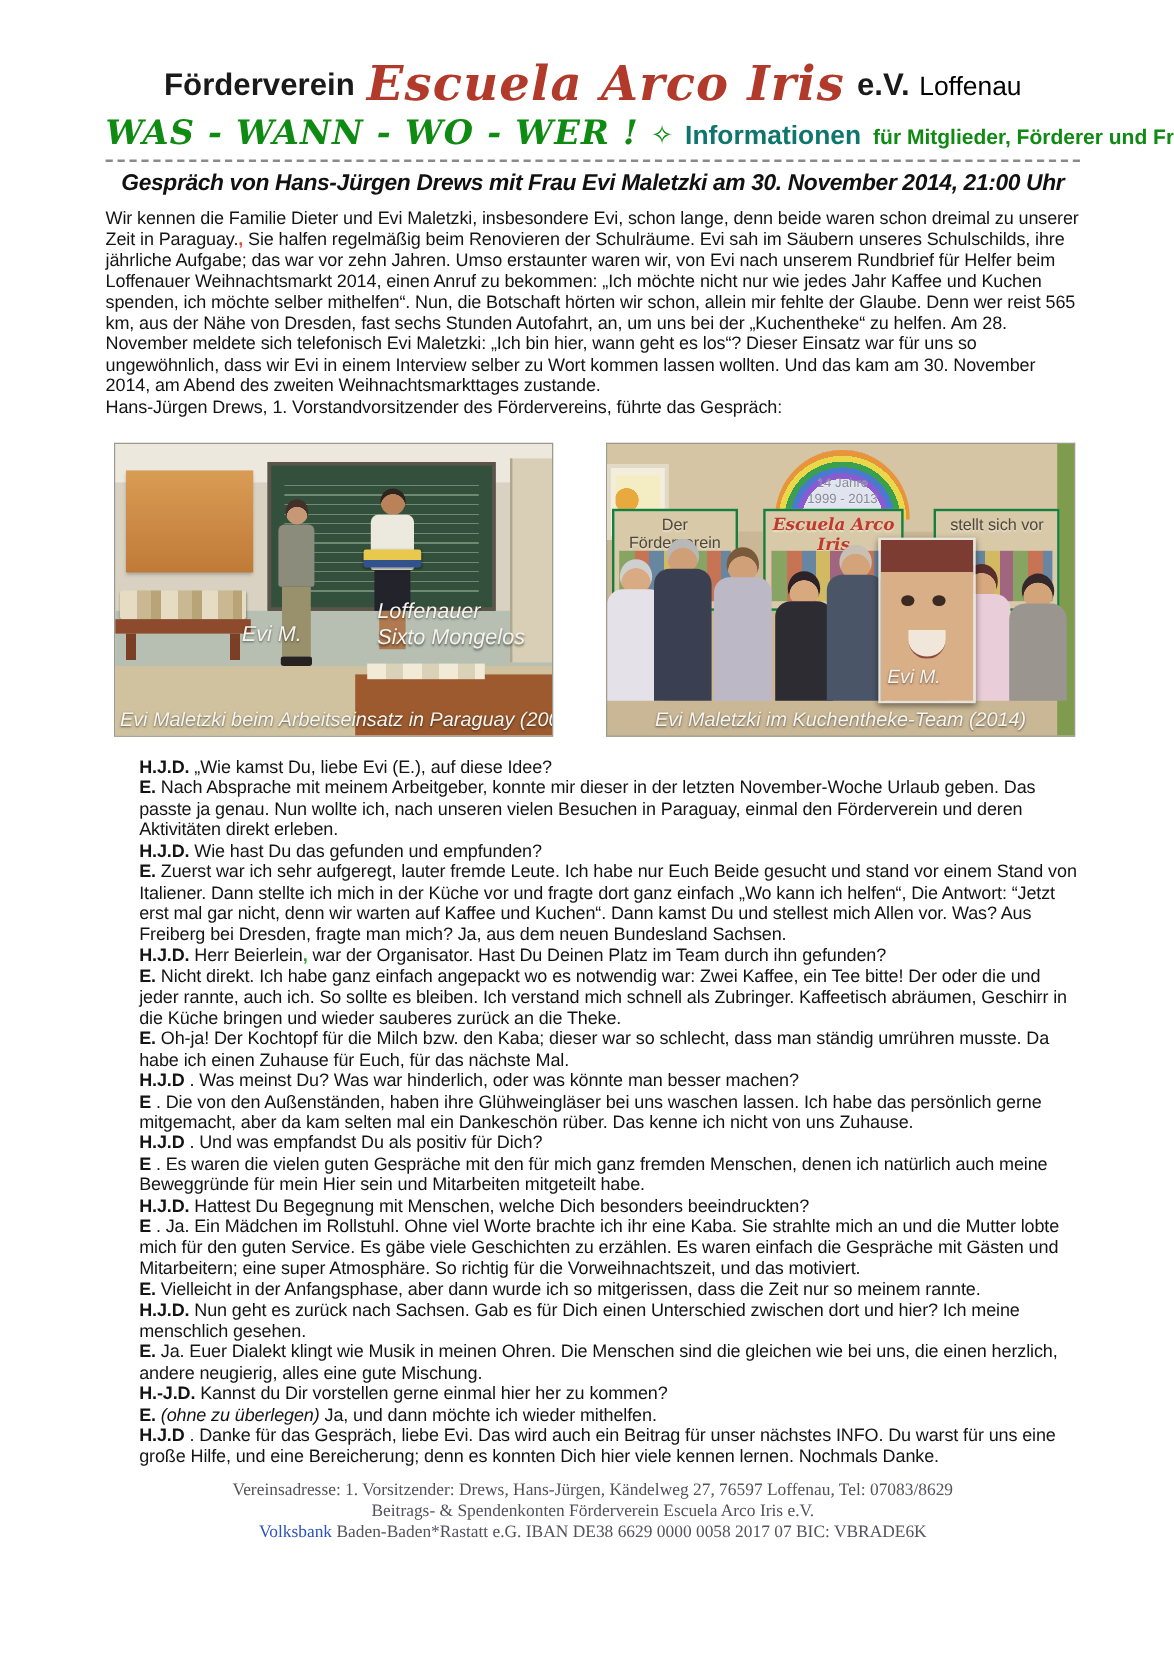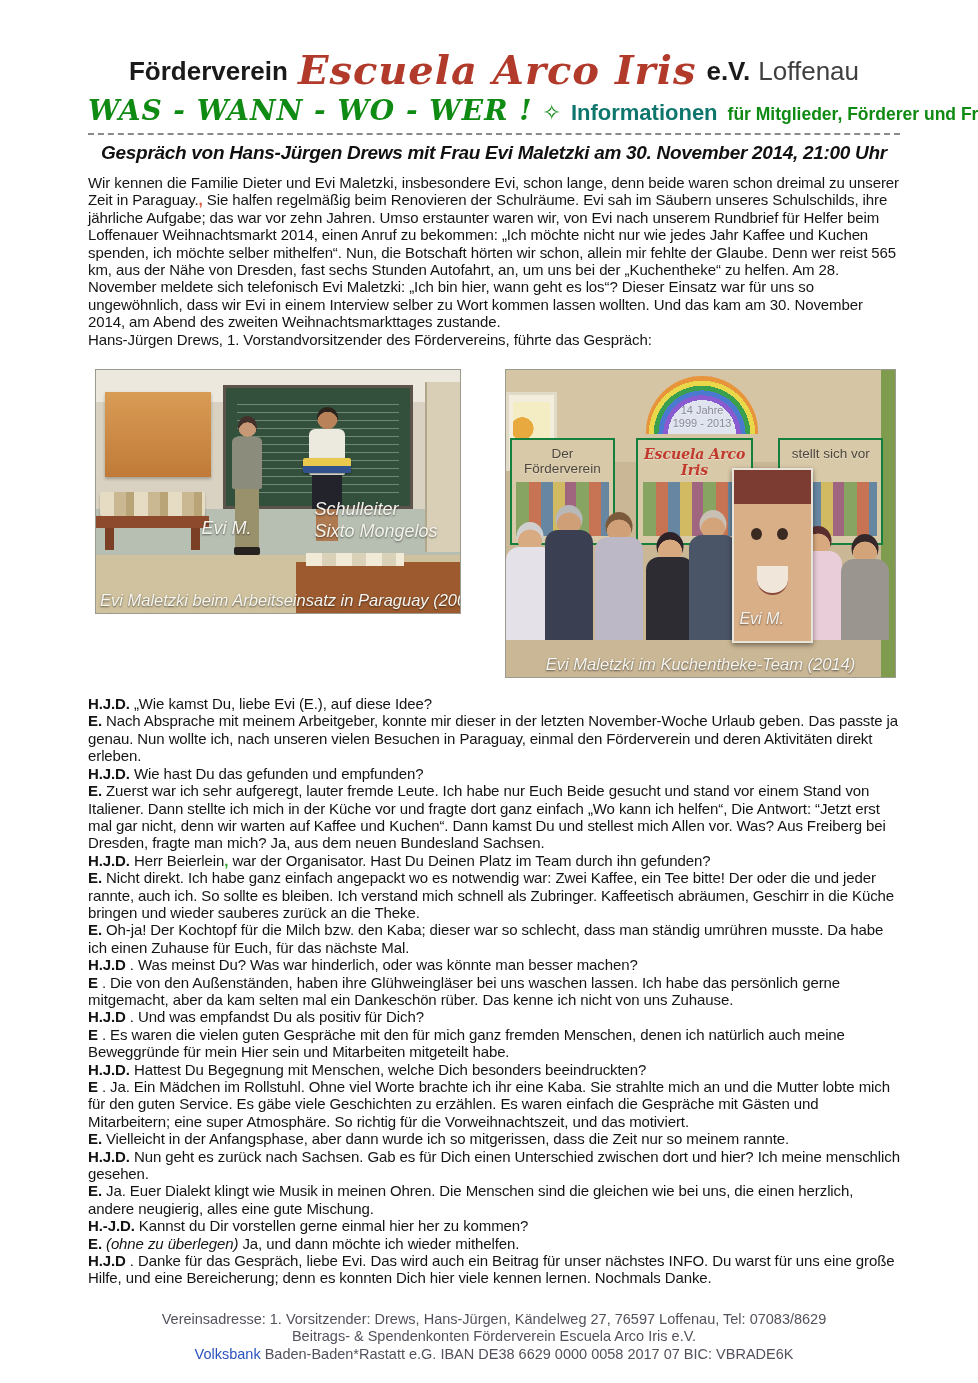--- a/index.html
+++ b/index.html
@@ -4,37 +4,37 @@
 <style>
   html,body{margin:0;padding:0;background:#ffffff;}
   body{width:978px;height:1383px;overflow:hidden;font-family:"Liberation Sans",sans-serif;color:#141414;}
   .page{padding:50px 88px 0 88px;width:812px;}
 
   
   .hdr-line1{text-align:center;white-space:nowrap;line-height:1;}
   .org-prefix{font-size:26px;font-weight:bold;color:#1a1a1a;vertical-align:4px;}
   .org-name{font-family:"DejaVu Serif",serif;font-style:italic;font-weight:bold;font-size:40px;color:#b23a2b;margin:0 10px;letter-spacing:1px;}
   .org-suffix{font-size:26px;font-weight:bold;color:#1a1a1a;vertical-align:4px;margin-right:8px;}
-  .org-loc{font-size:26px;color:#404040;vertical-align:4px;}
+  .org-loc{font-size:22px;color:#000000;vertical-align:4px;}
   .hdr-line2{margin-top:4px;white-space:nowrap;display:flex;align-items:baseline;}
   .slogan{font-family:"DejaVu Serif",serif;font-style:italic;font-weight:bold;font-size:28px;color:#0f8a12;letter-spacing:1px;}
   .slogan-star{color:#0f8a12;font-size:22px;margin:0 10px;}
   .info-word{font-weight:bold;font-size:22px;color:#0f766e;margin-right:10px;}
   .info-aud{font-weight:bold;font-size:17.5px;color:#0f8a12;}
   .rule{border:0;border-top:2px dashed #8a8a8a;margin:6px 0 7px 0;}
   .doc-title{font-size:19px;font-weight:bold;font-style:italic;text-align:center;color:#111111;letter-spacing:-0.3px;margin:2px 0 10px 0;}
 
   
   p{margin:0;}
   .body-text{font-size:15px;line-height:17.4px;letter-spacing:-0.1px;}
   .red-mark{color:#d9503c;font-weight:bold;}
   .green-mark{color:#2ea82e;font-weight:bold;}
   .pfx{font-weight:bold;margin-right:4px;}
   .ital{font-style:italic;}
-  .interview{margin-top:17px;}
+  .interview{margin-top:17px;margin-left:28px;}
 
   
   .photos{display:flex;gap:44px;margin:21px 0 0 7px;}
   .photo{position:relative;overflow:hidden;border:1px solid #9a9a90;box-sizing:border-box;}
   .photo .plabel{position:absolute;color:#f4f3ee;font-style:italic;font-size:18px;text-shadow:0 1px 2px rgba(0,0,0,.55);white-space:nowrap;}
   .photo .pcaption{position:absolute;bottom:3px;color:#f6f5f0;font-style:italic;font-size:16.5px;text-shadow:0 1px 2px rgba(0,0,0,.6);white-space:nowrap;}
 
   
   .photo-left{width:366px;height:245px;background:#d9d2c2;}
   .lp-top{position:absolute;left:0;top:0;width:100%;height:13%;background:#ece8de;}
@@ -61,21 +61,21 @@
   .fig-evi .fig-legs{width:24px;height:58px;margin:0 auto;background:#99906c;}
   .fig-evi .fig-feet{width:26px;height:8px;margin:0 auto;background:#26221f;border-radius:2px;}
   .fig-sixto{left:56%;top:15%;width:15%;}
   .fig-sixto .fig-head{width:21px;height:22px;background:radial-gradient(circle at 50% 68%,#b98258 55%,#2e241e 57%);}
   .fig-sixto .fig-torso{width:36px;height:46px;margin:0 auto;background:#eceade;border-radius:6px 6px 2px 2px;position:relative;}
   .fig-sixto .fig-box{position:absolute;left:-6px;bottom:2px;width:48px;height:15px;background:linear-gradient(180deg,#e8c94e 55%,#32528e 55%);border-radius:2px;box-shadow:0 1px 2px rgba(0,0,0,.4);}
   .fig-sixto .fig-legs{width:30px;height:34px;margin:0 auto;background:#23232c;}
   .fig-sixto .fig-shin{width:22px;height:32px;margin:0 auto;background:#b07a50;}
 
   
-  .photo-right{width:391px;height:309px;background:#cab795;}
+  .photo-right{width:391px;height:245px;background:#cab795;}
   .rp-topwall{position:absolute;left:0;top:0;width:100%;height:30%;background:#d6c5a4;}
   .rp-curtain{position:absolute;right:0;top:0;width:3.5%;height:100%;background:#7f9c4e;}
   .rp-frame{position:absolute;left:0;top:7%;width:13%;height:26%;background:#f2eddc;border:3px solid #e0dac6;box-sizing:border-box;}
   .rp-frame::before{content:"";position:absolute;left:8%;top:10%;width:84%;height:80%;background:radial-gradient(circle at 25% 45%,#e8a93e 0 26%,#f4edc4 27%);}
   .rainbow{position:absolute;left:36%;top:2%;width:112px;height:58px;border-radius:112px 112px 0 0;
     background:radial-gradient(circle at 50% 100%,#dfe4ee 0 42%,#8a5ad0 42% 48%,#4a7ad0 48% 54%,#3aa04e 54% 60%,#e8d84a 60% 66%,#e8943a 66% 72%,#d84a3a 72% 79%,#e6e2ea 79% 92%,transparent 92%);}
   .rainbow-text{position:absolute;left:36%;top:11%;width:112px;text-align:center;color:#8a8a98;font-size:11px;line-height:13px;text-shadow:0 1px 1px rgba(255,255,255,.5);}
   .board{position:absolute;top:22%;height:35%;background:#d8c9a9;border:2px solid #15803d;box-sizing:border-box;}
   .board::after{content:"";position:absolute;left:4%;right:4%;bottom:7%;height:52%;opacity:.9;
     background:repeating-linear-gradient(90deg,#7fa05a 0 13px,#c56a4a 13px 25px,#5a7fa0 25px 37px,#d0b85a 37px 49px,#9a5a7a 49px 60px);}
@@ -86,21 +86,21 @@
   .board-title.script{font-family:"DejaVu Serif",serif;font-style:italic;font-weight:bold;color:#c0392b;font-size:14px;}
   .rp{position:absolute;bottom:12%;width:48px;}
   .rp::before{content:"";position:absolute;top:0;left:50%;transform:translateX(-50%);width:27px;height:29px;border-radius:50%;background:radial-gradient(circle at 50% 68%,var(--skin) 50%,var(--hair) 52%);}
   .rp::after{content:"";position:absolute;top:25px;left:0;right:0;bottom:0;border-radius:13px 13px 0 0;background:var(--body);}
   .evi-photo{position:absolute;left:58%;bottom:11%;width:21%;height:57%;border:2px solid #e8e4da;box-sizing:border-box;
     background:linear-gradient(180deg,#7c3c32 0 20%,#d9af88 20% 100%);box-shadow:0 2px 5px rgba(0,0,0,.45);}
   .evi-photo::before{content:"";position:absolute;left:22%;top:34%;width:14%;height:7%;border-radius:50%;background:#3a2a22;box-shadow:26px 0 0 #3a2a22;}
   .evi-photo::after{content:"";position:absolute;left:30%;top:56%;width:40%;height:16%;border:2px solid #8a4a3a;border-top:none;border-left:none;border-right:none;border-radius:0 0 40px 40px;background:#f0e6da;}
 
   
-  .footer{margin-top:24px;text-align:center;font-family:Liberation Sans, sans-serif;font-size:14.5px;line-height:17.5px;color:#53525c;}
+  .footer{margin-top:11px;text-align:center;font-family:Liberation Serif, serif;font-size:14.5px;line-height:17.5px;color:#53525c;}
   .bank-volksbank{color:#2a52be;}
   .bank-sparkasse{color:#c3392e;}
 </style>
 </head>
 <body>
 
 <div class="page">
 
   <div class="hdr-line1"><span class="org-prefix">Förderverein</span><span class="org-name">Escuela Arco Iris</span><span class="org-suffix">e.V.</span><span class="org-loc">Loffenau</span></div>
 
@@ -138,21 +138,21 @@
       </div>
       <div class="fig fig-sixto">
         <div class="fig-head"></div>
           <div class="fig-torso">
             <div class="fig-box"></div>
           </div>
           <div class="fig-legs"></div>
           <div class="fig-shin"></div>
       </div>
       <div class="plabel" style="left:29%;top:61%;">Evi  M.</div>
-      <div class="plabel" style="left:60%;top:53%;">Schulleiter</div>
+      <div class="plabel" style="left:60%;top:53%;">Loffenauer</div>
       <div class="plabel" style="left:60%;top:62%;">Sixto  Mongelos</div>
       <div class="pcaption" style="left:4px;">Evi Maletzki beim Arbeitseinsatz in Paraguay (2005)</div>
     </div>
 
     <div class="photo photo-right">
       <div class="rp-topwall"></div>
       <div class="rp-curtain"></div>
       <div class="rp-frame"></div>
       <div class="rainbow"></div>
       <div class="rainbow-text">

